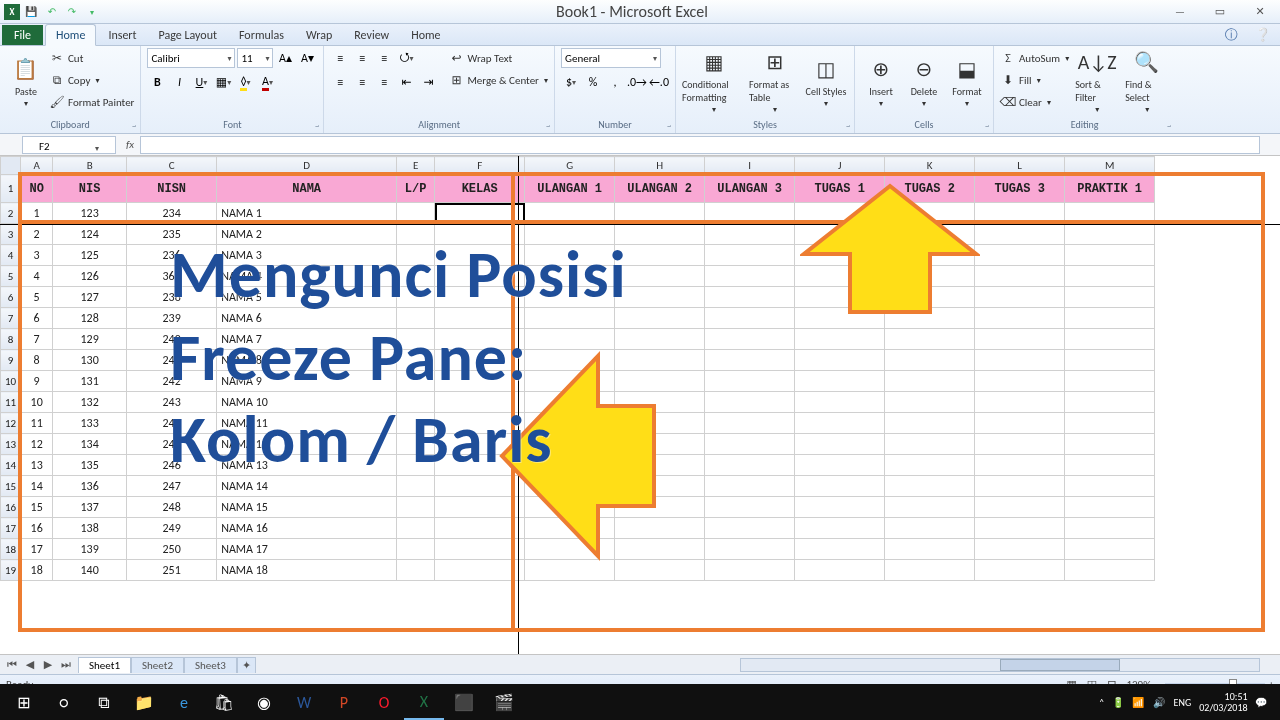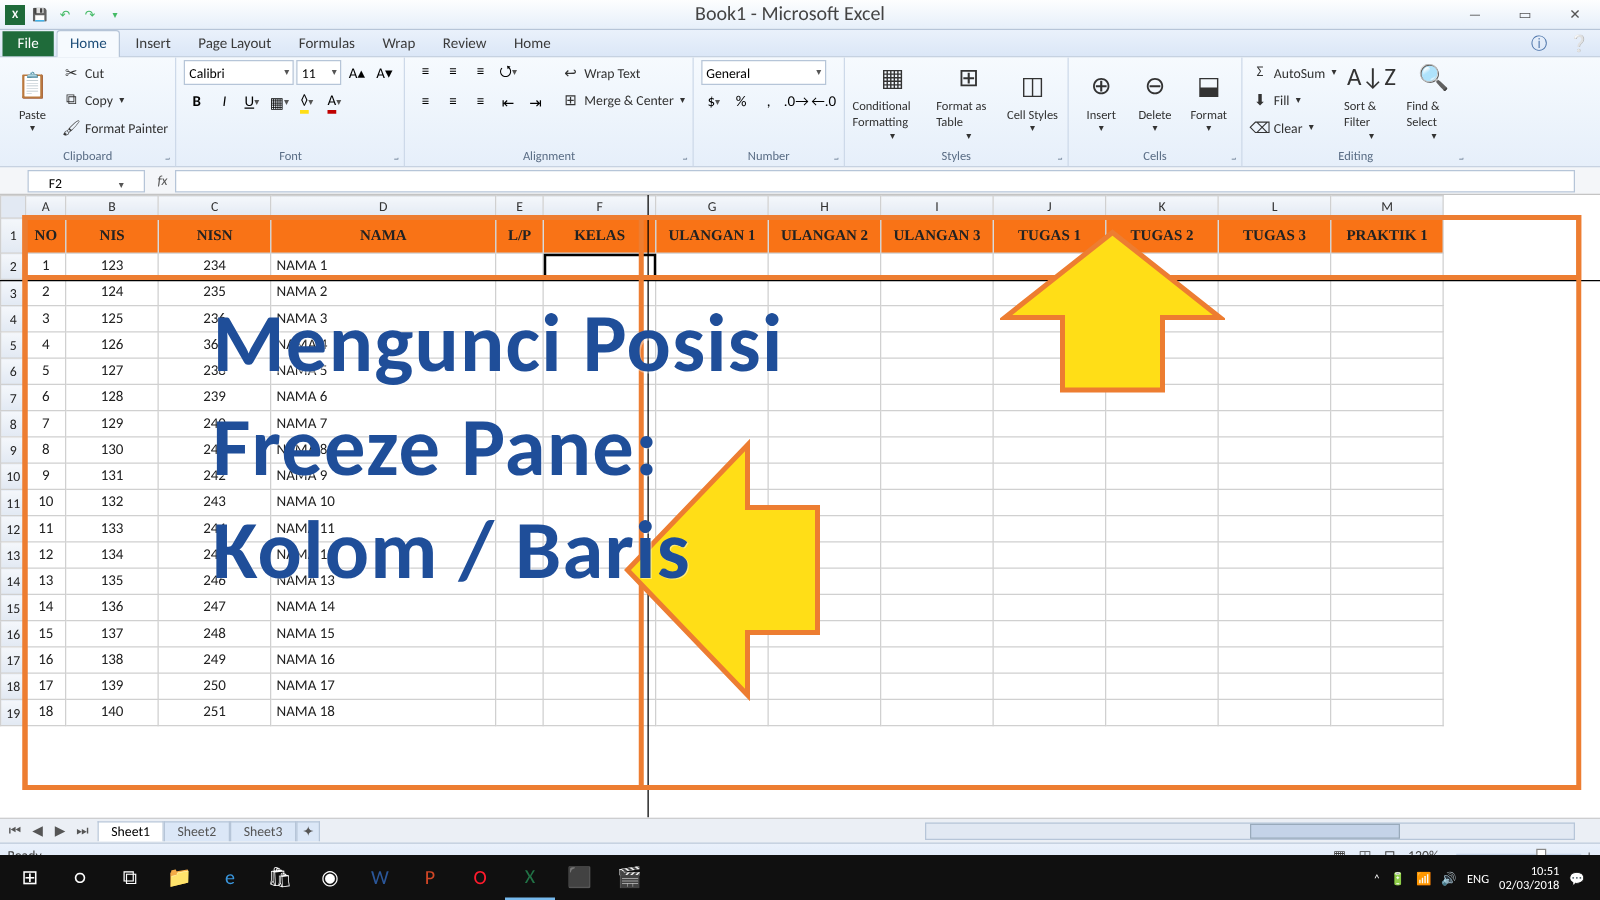--- a/index.html
+++ b/index.html
@@ -45,21 +45,21 @@
 .formula-input { flex:1; height:18px; border:1px solid #b6c5d8; background:#fff; margin-right:20px; }
 
 
 .gridwrap { position:relative; height:498px; overflow:hidden; background:#fff; }
 table.sheet { border-collapse:collapse; table-layout:fixed; }
 .sheet th, .sheet td { border:1px solid #d0d0d0; font-size:12px; color:#222; overflow:hidden; white-space:nowrap; }
 .sheet th { background:linear-gradient(#f4f7fb,#e2e9f3); color:#333; font-weight:normal; text-align:center; height:18px; font-size:11px; }
 .sheet th.corner { background:#e2e9f3; }
 .sheet td.rowhdr { background:linear-gradient(#f4f7fb,#e2e9f3); text-align:center; width:20px; font-size:11px;}
 .sheet td { height:21px; padding:0 4px; }
-.hdrcell { font-weight:bold; text-align:center; background:#f97316; font-family:Liberation Serif, serif; font-size:13px; }
+.hdrcell { font-weight:bold; text-align:center; background:#f9a8d4; font-family:Liberation Mono, monospace; font-size:13px; }
 .datacell { font-family:Calibri; font-size:13px; }
 .dc-center { text-align:center; }
 .sel { outline:2px solid #000; outline-offset:-2px; background:#fff; }
 .freezeV { position:absolute; top:0; bottom:0; width:1px; background:#000; }
 .freezeH { position:absolute; left:0; right:0; height:1px; background:#000; }
 
 
 .orange-rect { position:absolute; border:4px solid #ed7d31; pointer-events:none; }
 
 

